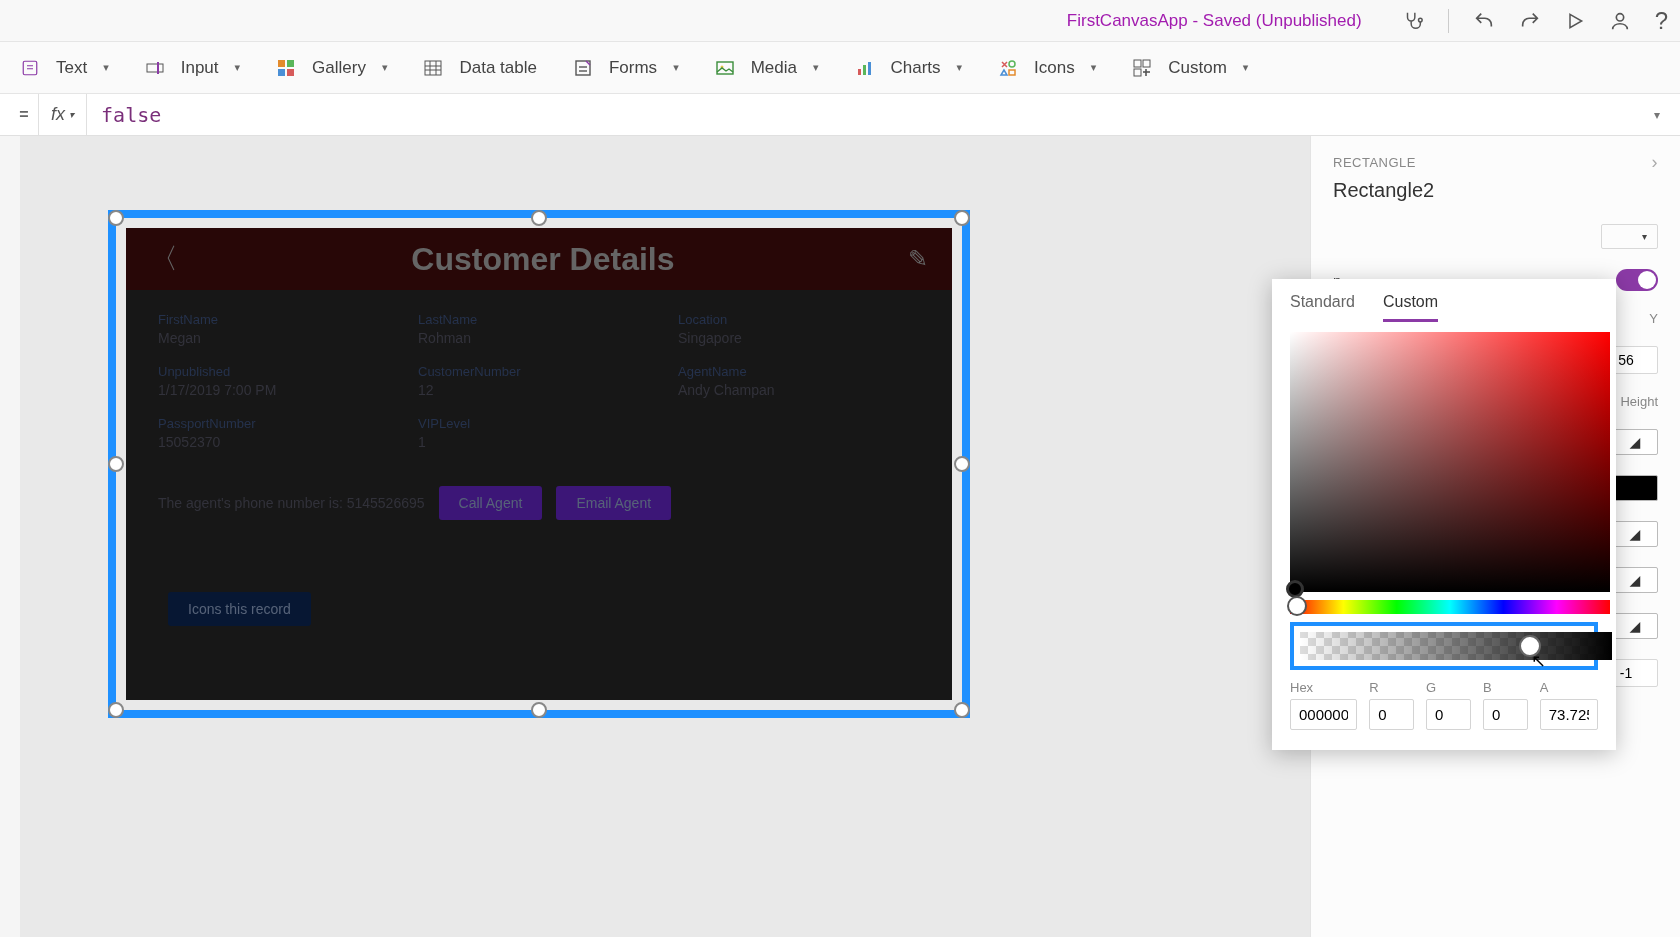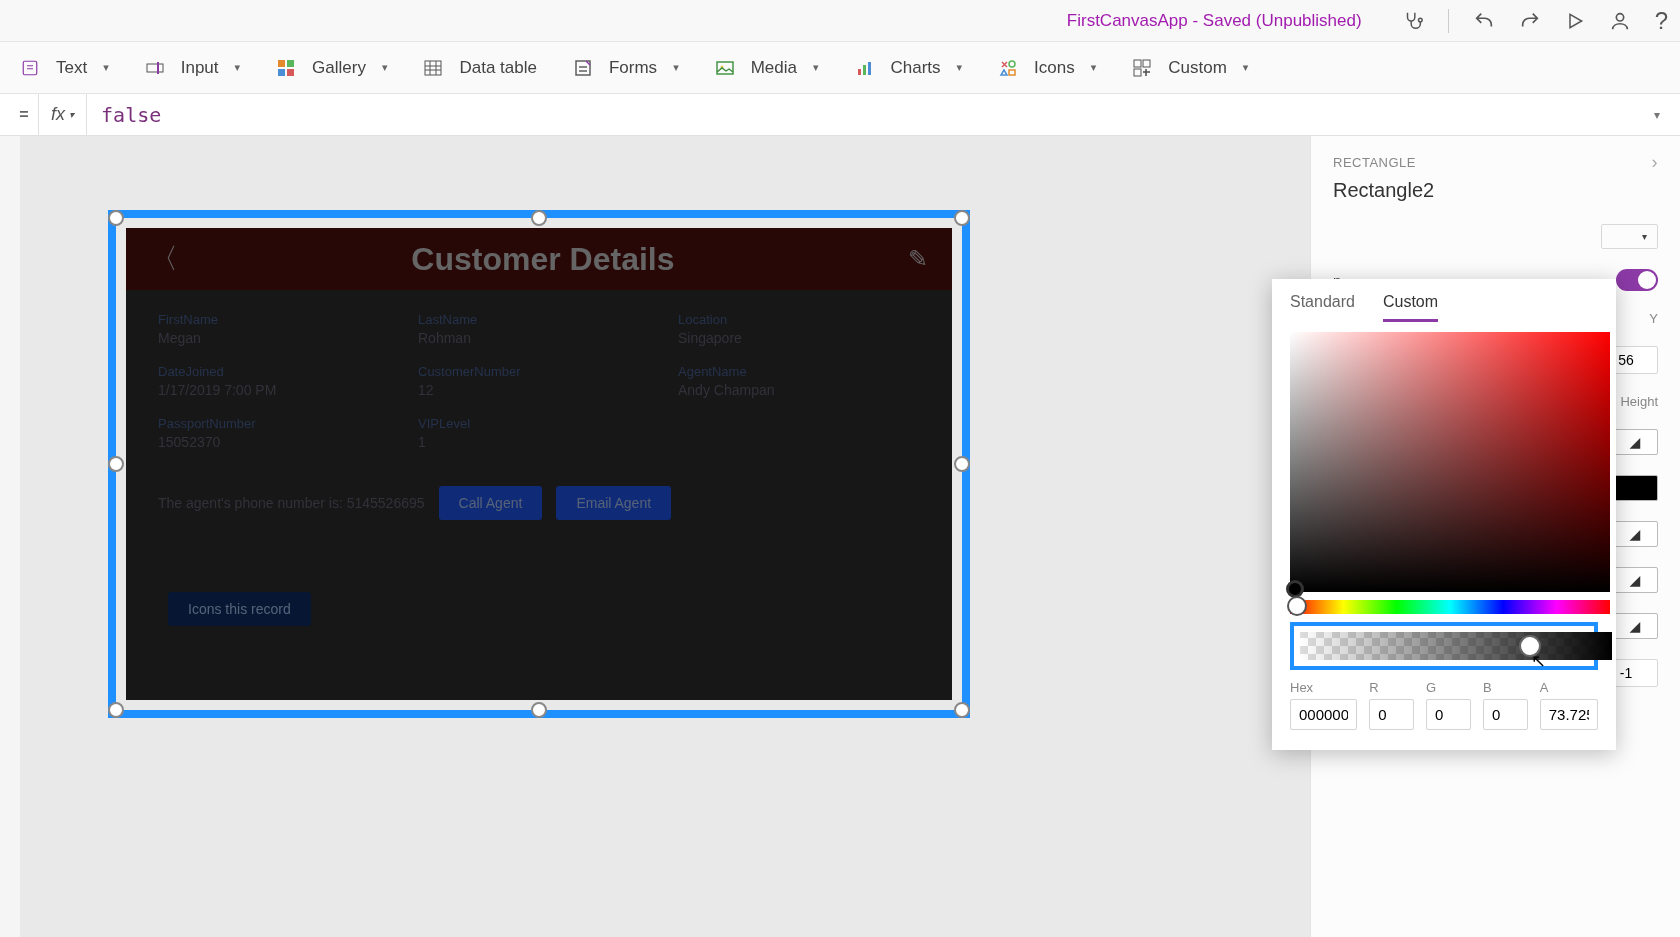--- a/index.html
+++ b/index.html
@@ -44,21 +44,21 @@
 .app-header .back { color:#b8b8b8; font-size:28px; cursor:pointer; }
 .app-header .title { color:#b8b8b8; font-size:32px; font-weight:700; }
 .app-header .edit { color:#b8b8b8; font-size:24px; cursor:pointer; }
 
 .fields { display:grid; grid-template-columns:1fr 1fr 1fr; gap:18px 18px; padding:22px 32px 8px; }
 .field-lbl { color:#435a8a; font-size:13px; margin-bottom:3px; }
 .field-val { color:#5a5a6a; font-size:14px; }
 
 .agent-row { padding:28px 32px 10px; display:flex; align-items:center; gap:14px; }
 .agent-row .txt { color:#5a5a6a; font-size:14px; }
-.pill { background:#1d4ed8; color:#9db3da; padding:9px 20px; border-radius:3px; font-size:14px; cursor:pointer; }
+.pill { background:#6d28d9; color:#9db3da; padding:9px 20px; border-radius:3px; font-size:14px; cursor:pointer; }
 .danger { background:#0d2b5e; color:#9db3da; }
 
 .delete-wrap { padding:70px 42px 20px; }
 
 
 .overlay-rect { position:absolute; inset:10px; background:rgba(0,0,0,0.45); pointer-events:none; }
 
 
 .props-panel .crumb { padding:16px 22px 2px; color:#888; font-size:13px; letter-spacing:0.5px; display:flex; justify-content:space-between; align-items:center; }
 .props-panel .objname { padding:4px 22px 12px; color:#333; font-size:20px; }
@@ -270,21 +270,21 @@
             </div>
           <div>
               <div class="field-lbl">LastName</div>
               <div class="field-val">Rohman</div>
             </div>
           <div>
               <div class="field-lbl">Location</div>
               <div class="field-val">Singapore</div>
             </div>
           <div>
-              <div class="field-lbl">DateJoined</div>
+              <div class="field-lbl">Unpublished</div>
               <div class="field-val">1/17/2019 7:00 PM</div>
             </div>
           <div>
               <div class="field-lbl">CustomerNumber</div>
               <div class="field-val">12</div>
             </div>
           <div>
               <div class="field-lbl">AgentName</div>
               <div class="field-val">Andy Champan</div>
             </div>

